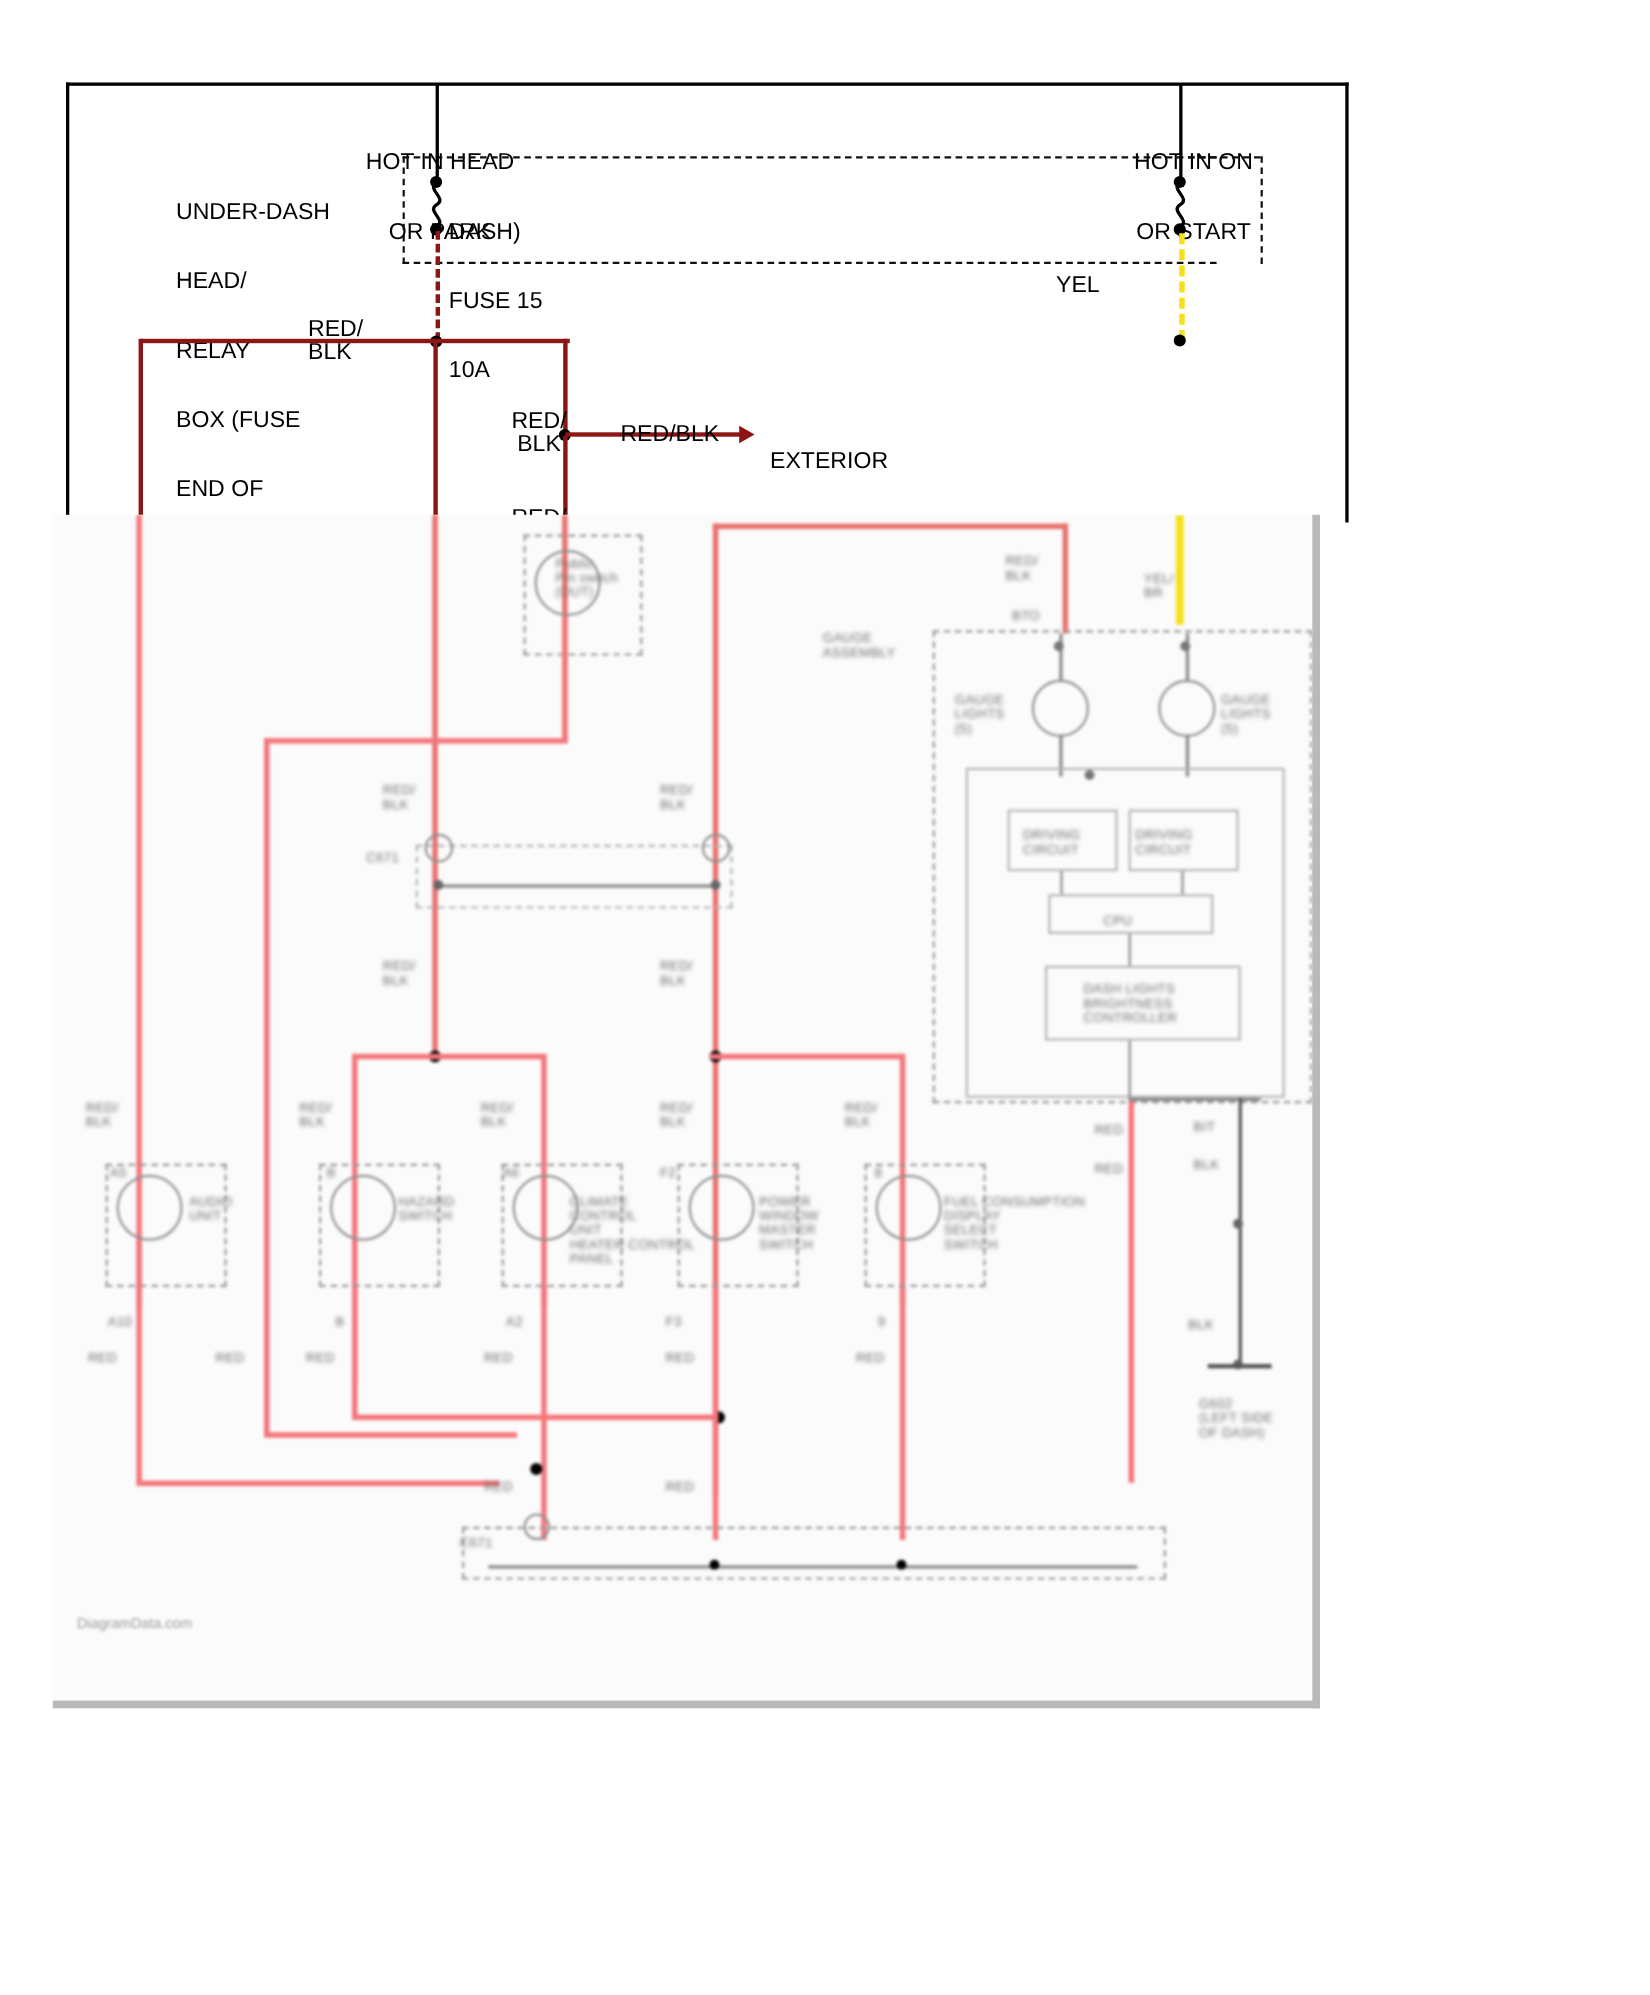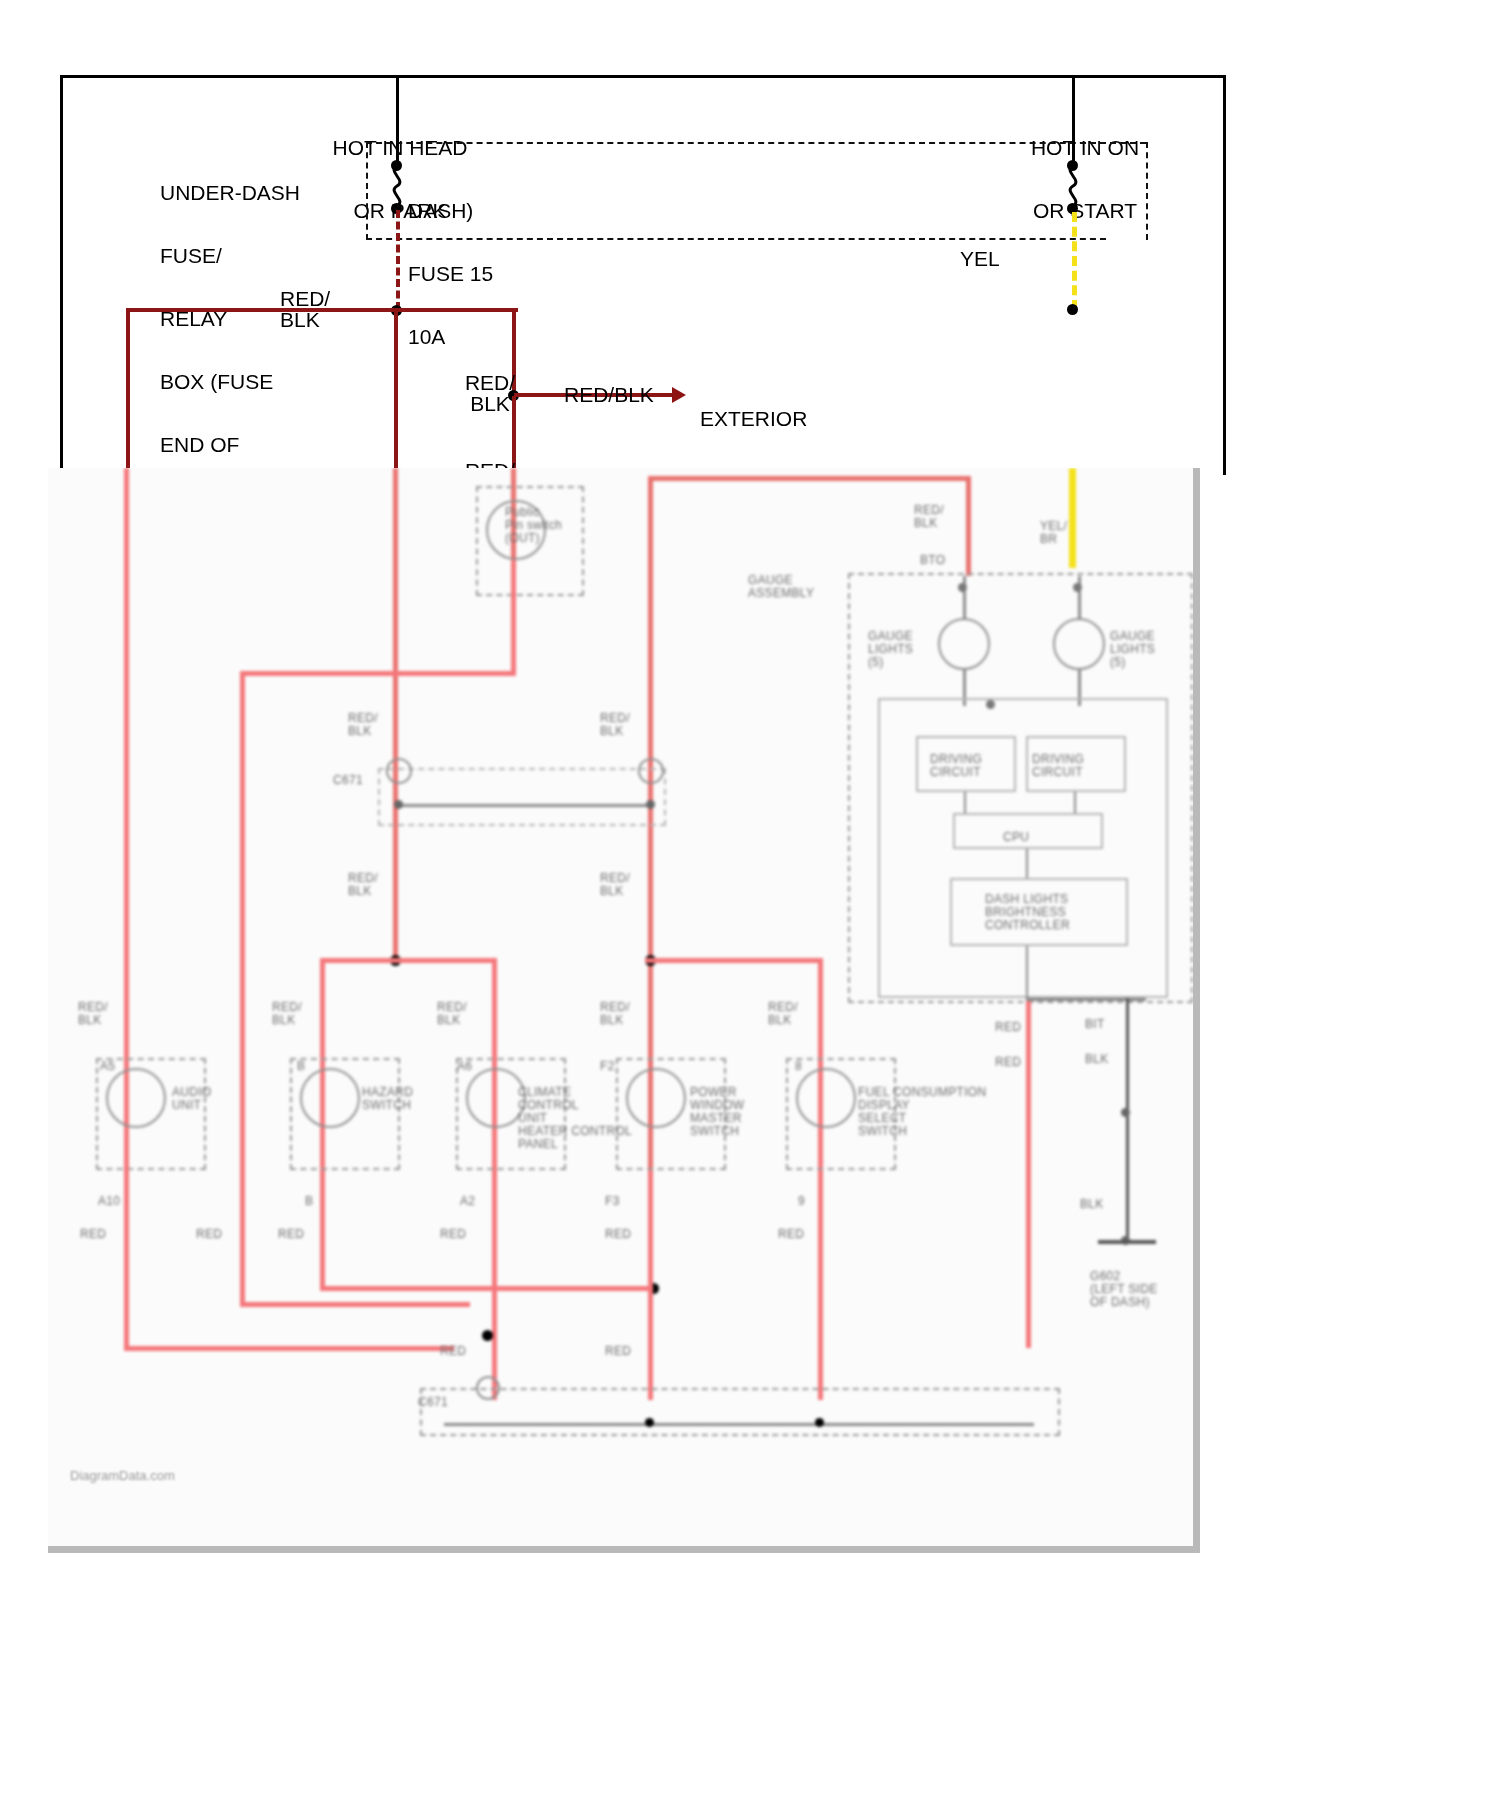--- a/index.html
+++ b/index.html
@@ -149,21 +149,21 @@
 
   <div class="dash-box" style="left:366px; top:142px; width:740px; height:98px; border-left:none; border-right:none;"></div>
 
   <div class="dash-box" style="left:366px; top:142px; width:0px; height:98px; border-left:2px dashed #111; border-top:none;border-bottom:none;border-right:none;"></div>
   <div class="dash-box" style="left:1146px; top:142px; width:0px; height:98px; border-left:2px dashed #111; border-top:none;border-bottom:none;border-right:none;"></div>
 
   <div class="dash-box" style="left:1080px; top:142px; width:66px; height:0; border-top:2px dashed #111; border-left:none;border-right:none;border-bottom:none;"></div>
 
   <div class="lbl r" style="left:160px; top:140px; width:192px;">
     <div>UNDER-DASH</div>
-    <div>FUSE/</div>
+    <div>HEAD/</div>
     <div>RELAY</div>
     <div>BOX (FUSE</div>
     <div>END OF</div>
   </div>
 
   <div class="lbl" style="left:408px; top:158px; width:140px;">
     <div>DASH)</div>
     <div>FUSE 15</div>
     <div>10A</div>
   </div>

